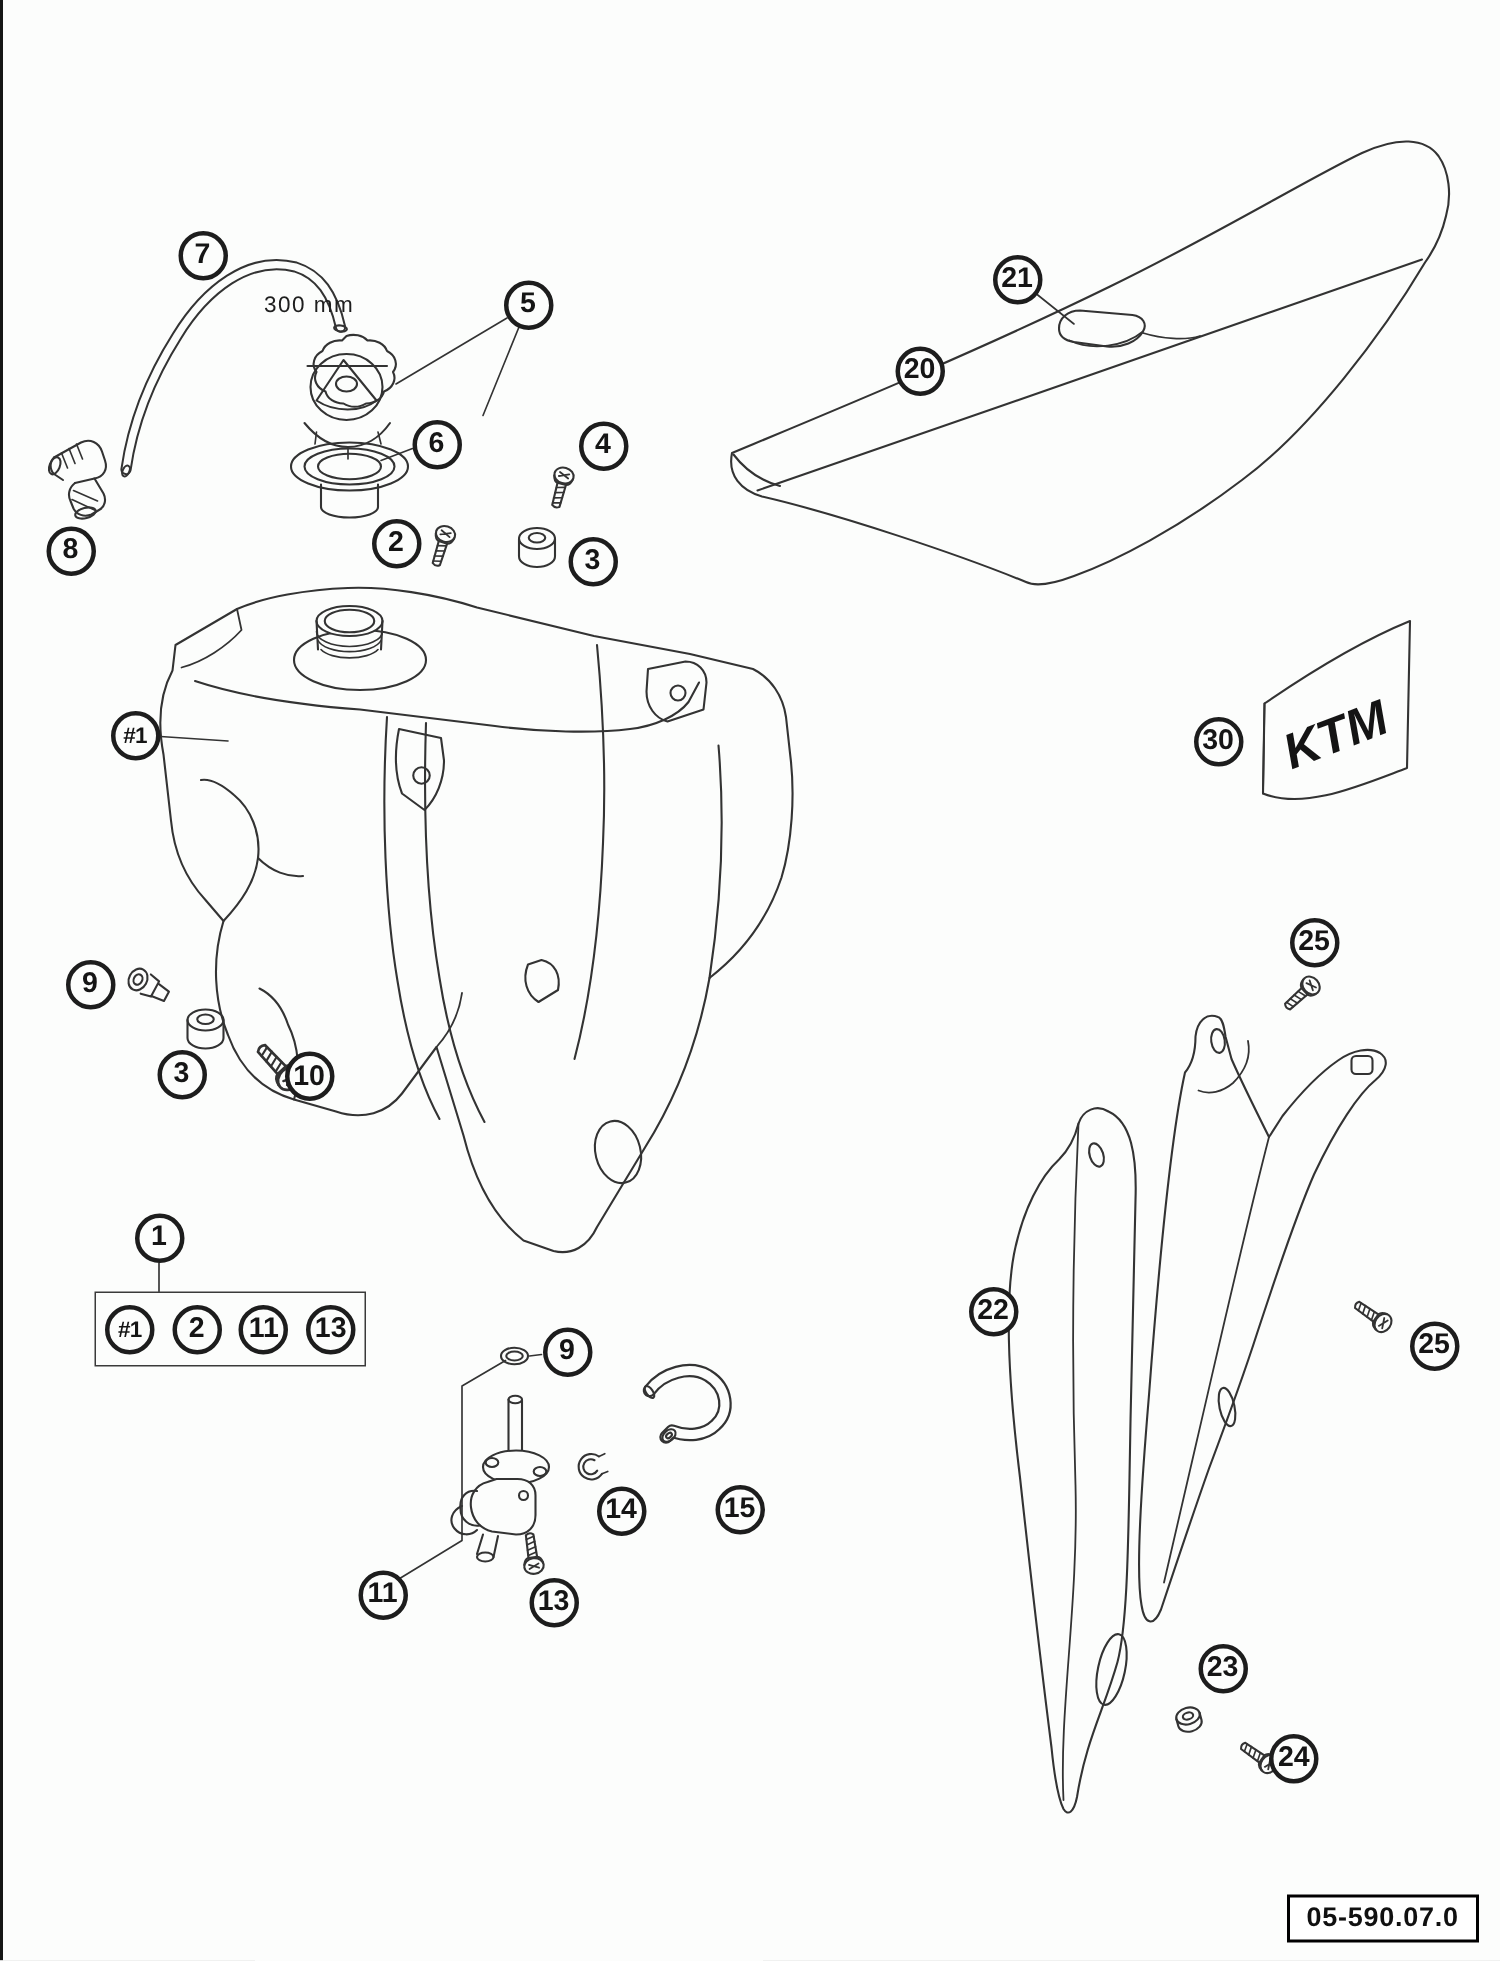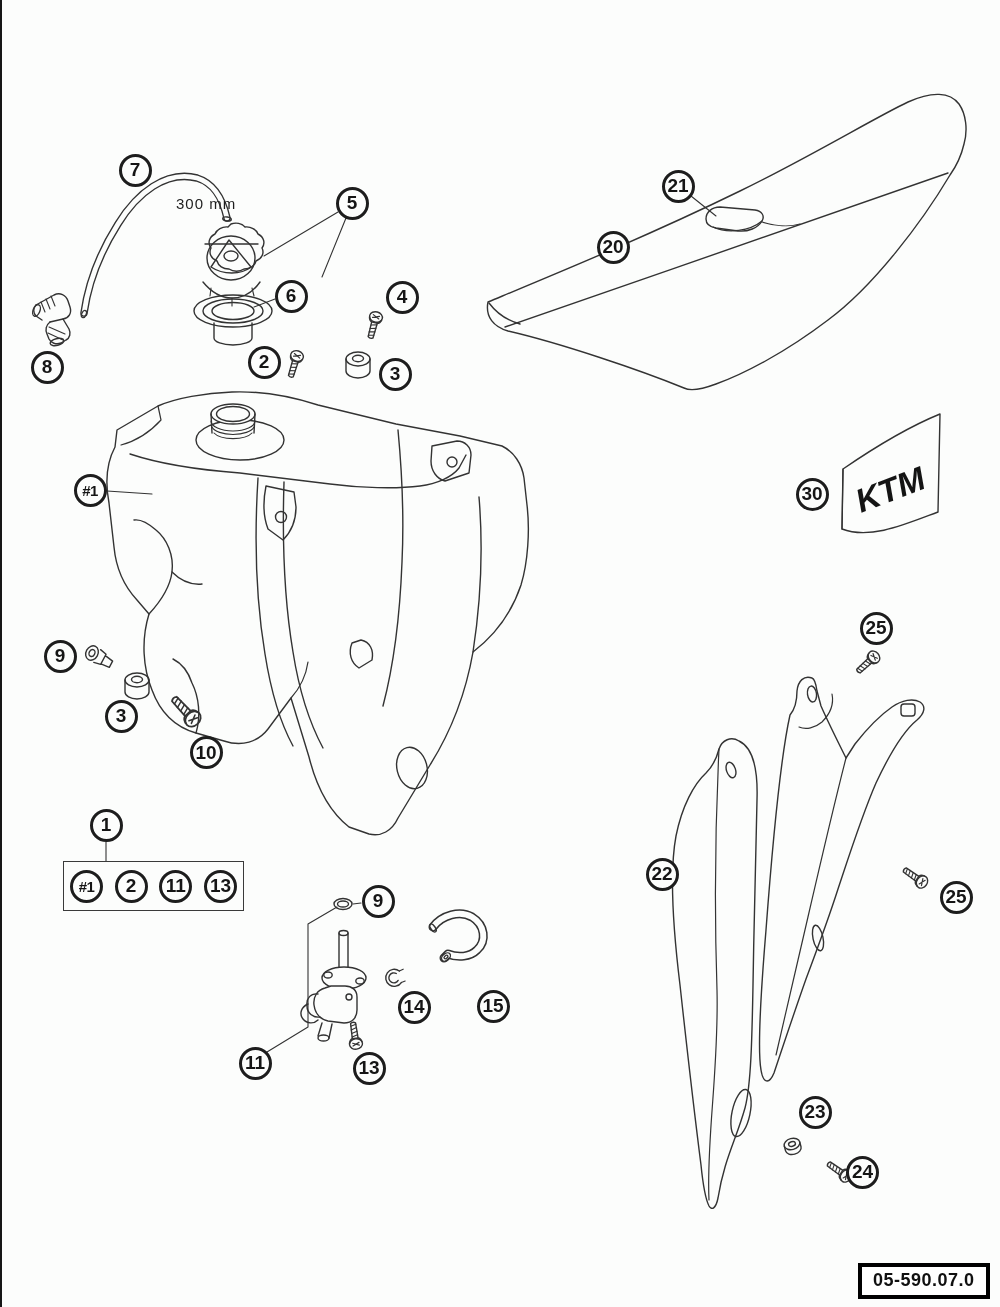--- a/index.html
+++ b/index.html
@@ -38,21 +38,21 @@
   .hose-label{
     position:absolute;left:176px;top:148px;
     font:400 15px "Liberation Sans",sans-serif;
     color:#1e1e1e;letter-spacing:1px;
     z-index:2;
     margin-top:47px;
   }
   .code-box{
     position:absolute;left:858px;top:1263px;
     box-sizing:border-box;
-    border:4px solid #000000;
+    border:2px solid #000000;
     padding:3px 11px 4px 11px;
     background:#ffffff;
     font:700 18px "Liberation Sans",sans-serif;
     color:#101010;letter-spacing:0.5px;
     z-index:2;
   }
   .edge-line{
     position:absolute;left:0;top:0;width:2px;height:1307px;
     background:#161616;z-index:4;
   }
@@ -269,21 +269,21 @@
       <div class="callout" style="left: 30.5px; top: 350.5px;">8</div>
       <div class="callout" style="left: 247.5px; top: 345.5px;">2</div>
       <div class="callout" style="left: 378.5px; top: 357.5px;">3</div>
       <div class="callout" style="left: 385.5px; top: 280.5px;">4</div>
       <div class="callout" style="left: 596.5px; top: 230.5px;">20</div>
       <div class="callout" style="left: 661.5px; top: 169.5px;">21</div>
       <div class="callout" style="left: 795.5px; top: 477.5px;">30</div>
       <div class="callout small" style="left: 73.5px; top: 473.5px;">#1</div>
       <div class="callout" style="left: 43.5px; top: 639.5px;">9</div>
       <div class="callout" style="left: 104.5px; top: 699.5px;">3</div>
-      <div class="callout" style="left: 189.5px; top: 736px;">10</div>
+      <div class="callout" style="left: 189.5px; top: 701px;">10</div>
       <div class="callout" style="left: 89.5px; top: 808.5px;">1</div>
       <div class="callout" style="left: 361.5px; top: 884.5px;">9</div>
       <div class="callout" style="left: 238.5px; top: 1046.5px;">11</div>
       <div class="callout" style="left: 352.5px; top: 1051.5px;">13</div>
       <div class="callout" style="left: 397.5px; top: 990.5px;">14</div>
       <div class="callout" style="left: 476.5px; top: 949.5px; margin-top: 40px;">15</div>
       <div class="callout" style="left: 645.5px; top: 857.5px; text-align: center;">22</div>
       <div class="callout" style="left: 859.5px; top: 611.5px;">25</div>
       <div class="callout" style="left: 939.5px; top: 880.5px;">25</div>
       <div class="callout" style="left: 798.5px; top: 1095.5px;">23</div>

